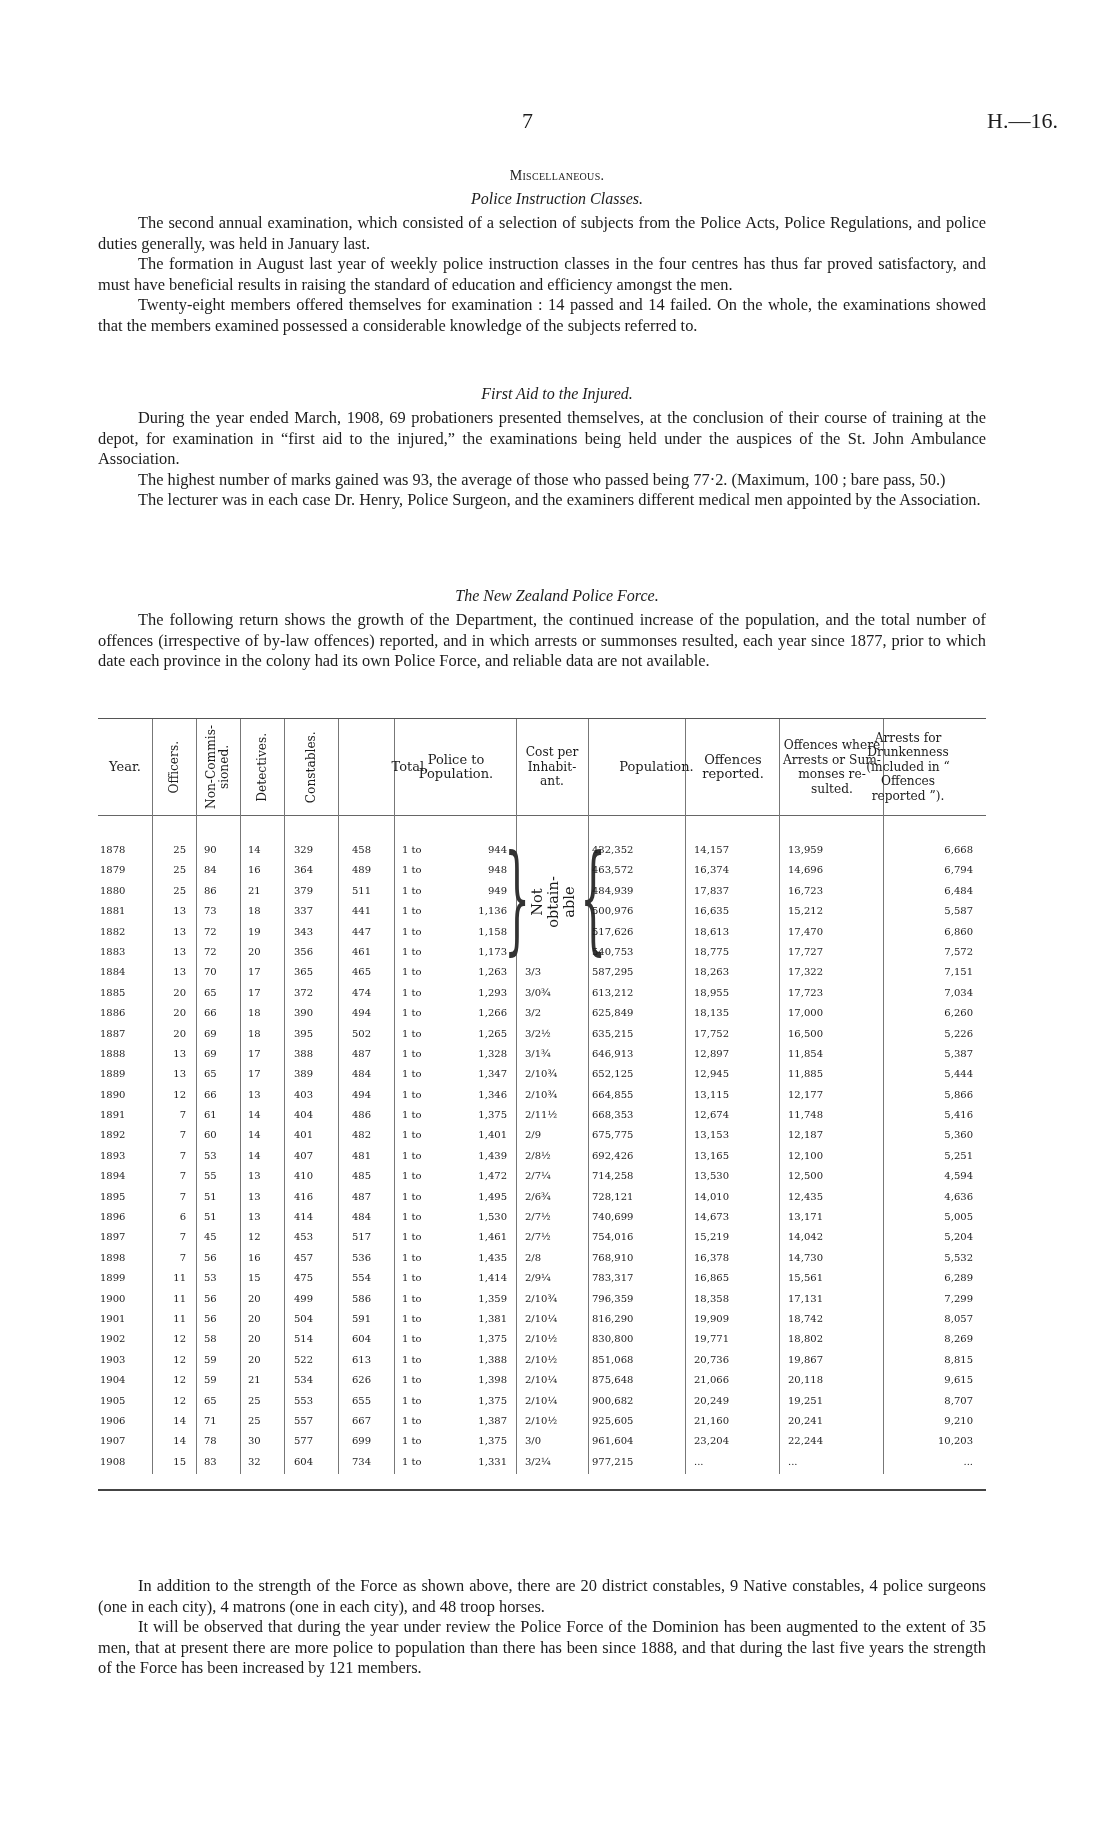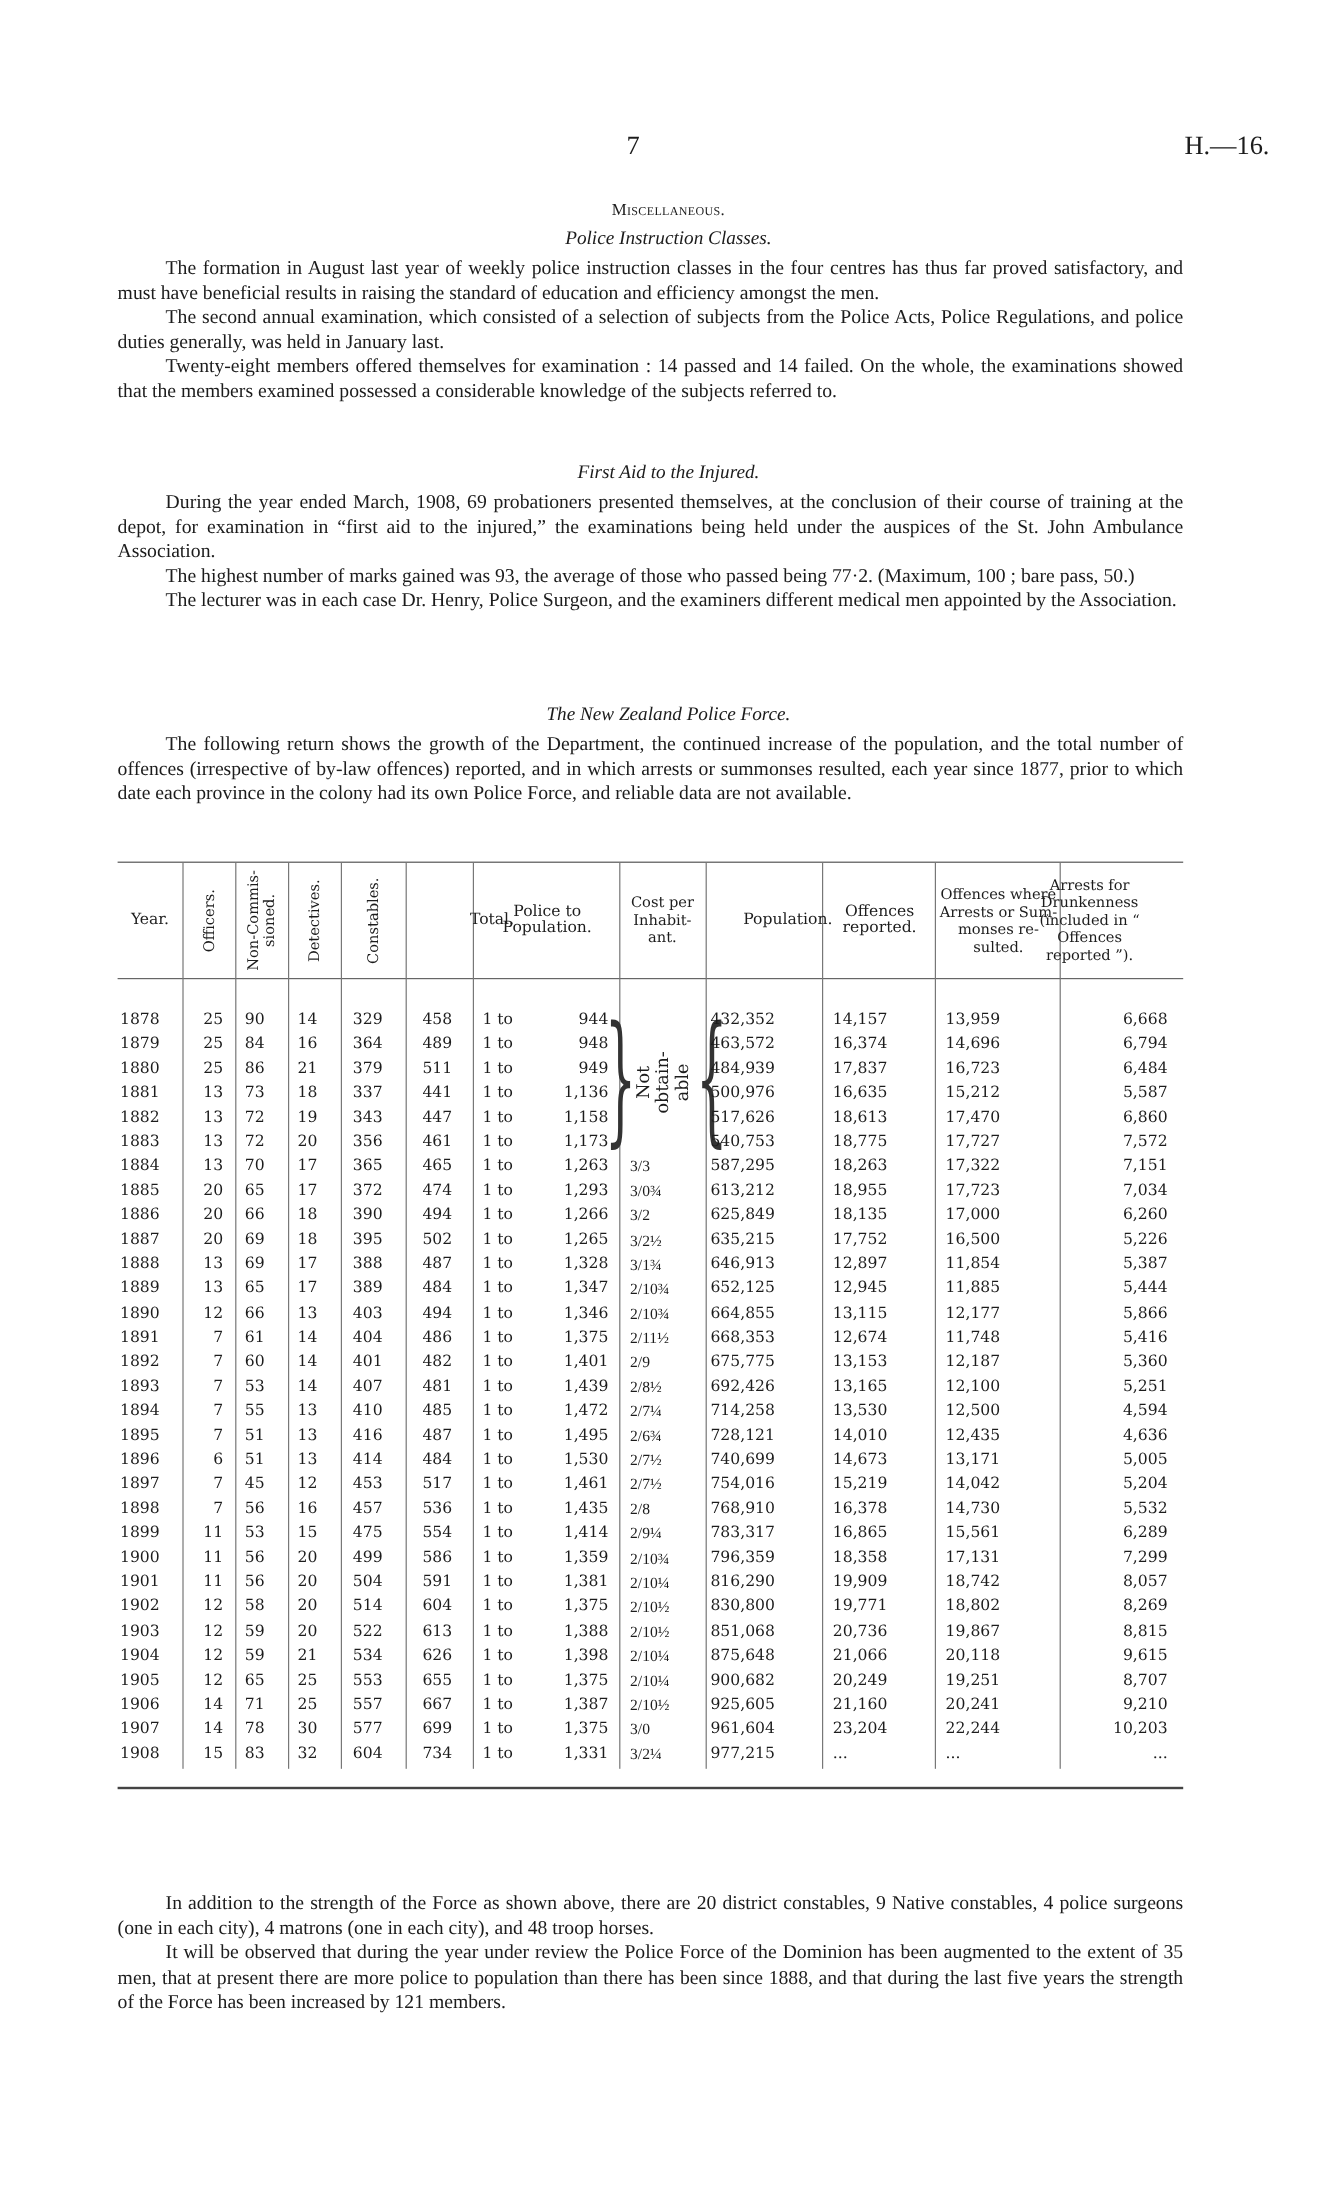--- a/index.html
+++ b/index.html
@@ -22,52 +22,52 @@
   
   .tbl { left: 98px; top: 718px; width: 888px; height: 772px; }
   .rule-top { position: absolute; left: 0; width: 888px; top: 0; height: 1px; background: #555; }
   .rule-head { position: absolute; left: 0; width: 888px; top: 97px; height: 1px; background: #666; }
   .rule-bot { position: absolute; left: 0; width: 888px; top: 771px; height: 2px; background: #444; }
   .vline { position: absolute; top: 1px; width: 1px; background: #777; height: 755px; }
   .hcell { position: absolute; top: 1px; height: 96px; display: flex; align-items: center;
            justify-content: center; text-align: center; font-size: 12.2px; line-height: 14.5px; }
   .hcell.rot span { display: inline-block; transform: rotate(-90deg); white-space: nowrap; }
   .rows { position: absolute; left: 0; top: 122px; width: 888px; }
-  .row { position: relative; height: 20.4px; font-size: 13px; line-height: 20.4px; }
+  .row { position: relative; height: 20.4px; font-size: 10px; line-height: 20.4px; }
   .cell { position: absolute; top: 0; white-space: nowrap; }
   .c-year { left: 2px; }
   .c-off { left: 54px; width: 34px; text-align: right; }
   .c-nco { left: 106px; }
   .c-det { left: 150px; }
   .c-con { left: 196px; }
   .c-tot { left: 254px; }
   .c-ptp { left: 304px; width: 105px; display: flex; justify-content: space-between; }
-  .c-cost { left: 427px; font-family: Liberation Serif, serif; }
+  .c-cost { left: 427px; }
   .c-pop { left: 494px; }
   .c-orep { left: 596px; }
   .c-oarr { left: 690px; }
   .c-drk { left: 795px; width: 80px; text-align: right; }
   .na-label { position: absolute; left: 425px; top: 122px; width: 60px; height: 124px;
               display: flex; align-items: center; justify-content: center; }
   .na-label span { display: inline-block; transform: rotate(-90deg); white-space: nowrap;
                    font-size: 14.6px; line-height: 16px; text-align: center; }
   .brace { position: absolute; font-family: "DejaVu Serif", serif; color: #333; }
 </style>
 </head>
 <body>
 
 <div class="abs pagenum">7</div>
 <div class="abs docref">H.—16.</div>
 
 <div class="abs heading-sc">Miscellaneous.</div>
 
 <div class="abs subhead" style="top:190px;">Police Instruction Classes.</div>
 <div class="abs prose" style="top:213px;">
+  <p>The second annual examination, which consisted of a selection of subjects from the Police Acts, Police Regulations, and police duties generally, was held in January last.</p>
   <p>The formation in August last year of weekly police instruction classes in the four centres has thus far proved satisfactory, and must have beneficial results in raising the standard of education and efficiency amongst the men.</p>
-  <p>The second annual examination, which consisted of a selection of subjects from the Police Acts, Police Regulations, and police duties generally, was held in January last.</p>
   <p>Twenty-eight members offered themselves for examination : 14 passed and 14 failed. On the whole, the examinations showed that the members examined possessed a considerable knowledge of the subjects referred to.</p>
 </div>
 
 <div class="abs subhead" style="top:385px;">First Aid to the Injured.</div>
 <div class="abs prose" style="top:408px;">
   <p>During the year ended March, 1908, 69 probationers presented themselves, at the conclusion of their course of training at the depot, for examination in “first aid to the injured,” the examinations being held under the auspices of the St. John Ambulance Association.</p>
   <p>The highest number of marks gained was 93, the average of those who passed being 77·2. (Maximum, 100 ; bare pass, 50.)</p>
   <p>The lecturer was in each case Dr. Henry, Police Surgeon, and the examiners different medical men appointed by the Association.</p>
 </div>
 

